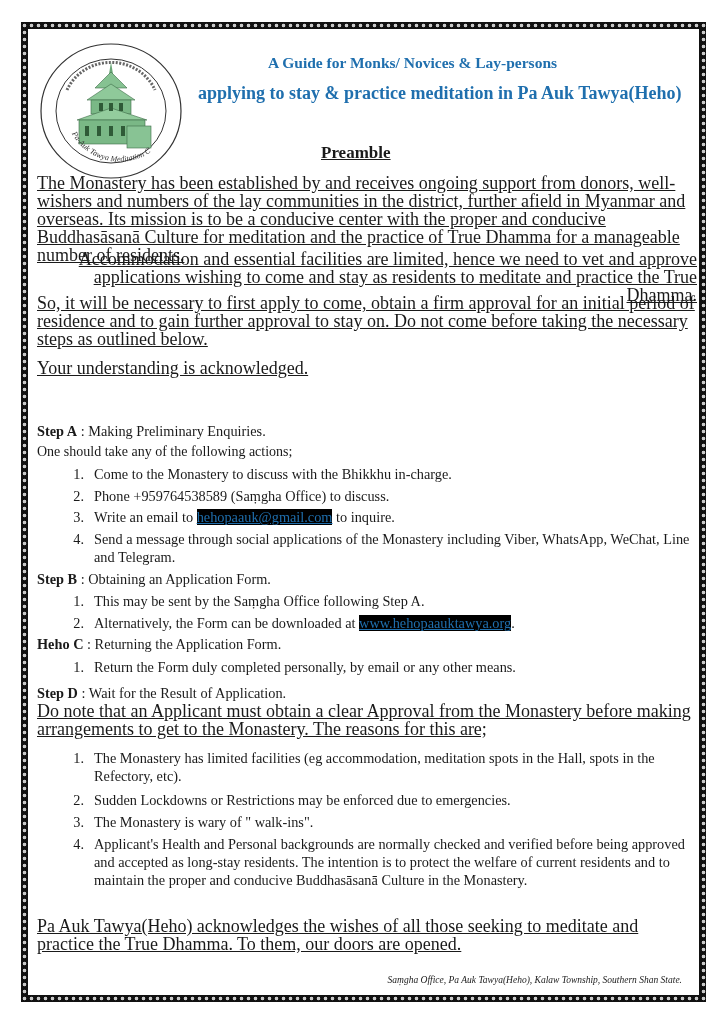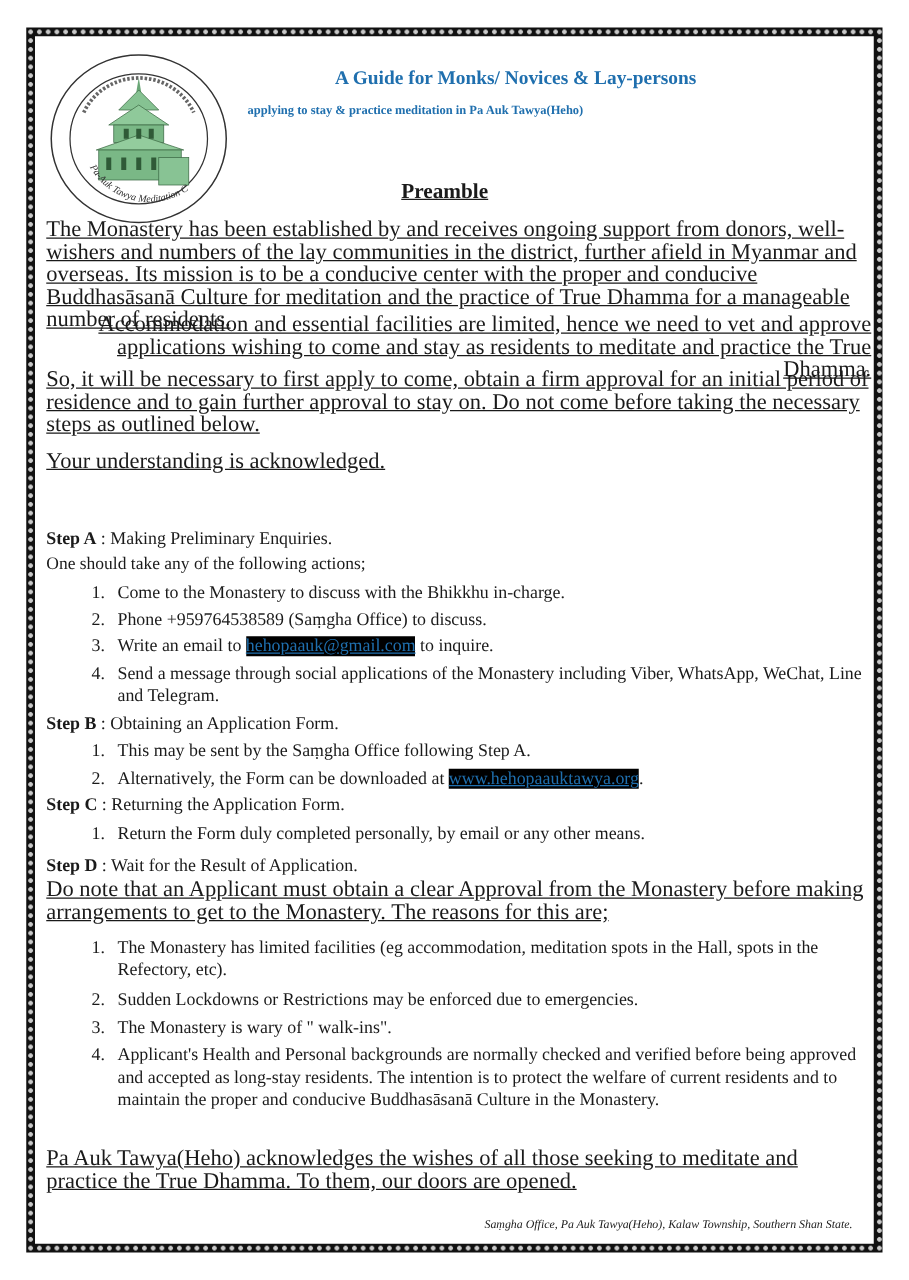--- a/index.html
+++ b/index.html
@@ -10,21 +10,21 @@
            background:#fff; }
   .frame-dots { position:absolute; inset:-7px; pointer-events:none;
            background:
              radial-gradient(circle, #c9c9c9 1.6px, transparent 2.1px) 0 0/7px 7px; 
            -webkit-mask: linear-gradient(#000,#000) content-box, linear-gradient(#000,#000);
            -webkit-mask-composite: xor; mask-composite: exclude; padding:7px; box-sizing:border-box; }
   .content { position:absolute; left:0; top:0; right:0; bottom:0; }
 
   .logo { position:absolute; left:9px; top:11px; width:148px; height:142px; }
   .title1 { position:absolute; left:240px; top:25px; font-weight:bold; color:#1f6fae; font-size:15.5px; white-space:nowrap; }
-  .title2 { position:absolute; left:170px; top:54px; font-weight:bold; color:#1f6fae; font-size:10px; white-space:nowrap; }
+  .title2 { position:absolute; left:170px; top:54px; font-weight:bold; color:#1f6fae; font-size:18px; white-space:nowrap; }
   .h-preamble { position:absolute; left:293px; top:114px; font-weight:bold; font-size:17px; text-decoration:underline; }
   .body-text { position:absolute; left:9px; width:660px; font-size:18px; line-height:18px;text-decoration:underline; }
   .p1 { top:145px; }
   .p2 { top:221px;text-align:right; }
   .p3 { top:265px; }
   .p4 { top:330px; }
   .h-proc { position:absolute; left:242px; top:357px; font-weight:bold; font-size:17px; text-decoration:underline; }
   .step { position:absolute; left:9px; font-size:14.3px; white-space:nowrap; }
   .step b { font-weight:bold; }
   .line { position:absolute; left:9px; font-size:14px; white-space:nowrap; }
@@ -103,21 +103,21 @@
     <div class="li" style="top:563px;">
       <span class="num">1.</span>
       <span class="txt">This may be sent by the Saṃgha Office following Step A.</span>
     </div>
     <div class="li" style="top:585px;">
       <span class="num">2.</span>
       <span class="txt"><span> Alternatively, the Form can be downloaded at </span><a class="link">www.hehopaauktawya.org</a><span>.</span></span>
     </div>
 
     <div class="step" style="top:607px;">
-      <b>Step C</b><span> : Returning the Application Form.</span>
+      <b>Heho C</b><span> : Returning the Application Form.</span>
     </div>
     <div class="li" style="top:629px;">
       <span class="num">1.</span>
       <span class="txt">Return the Form duly completed personally, by email or any other means.</span>
     </div>
 
     <div class="step" style="top:656px;">
       <b>Step D</b><span> : Wait for the Result of Application.</span>
     </div>
     <div class="body-text" style="top:657px;margin-top:16px;">Do note that an Applicant must obtain a clear Approval from the Monastery before making arrangements to get to the Monastery. The reasons for this are;</div>

